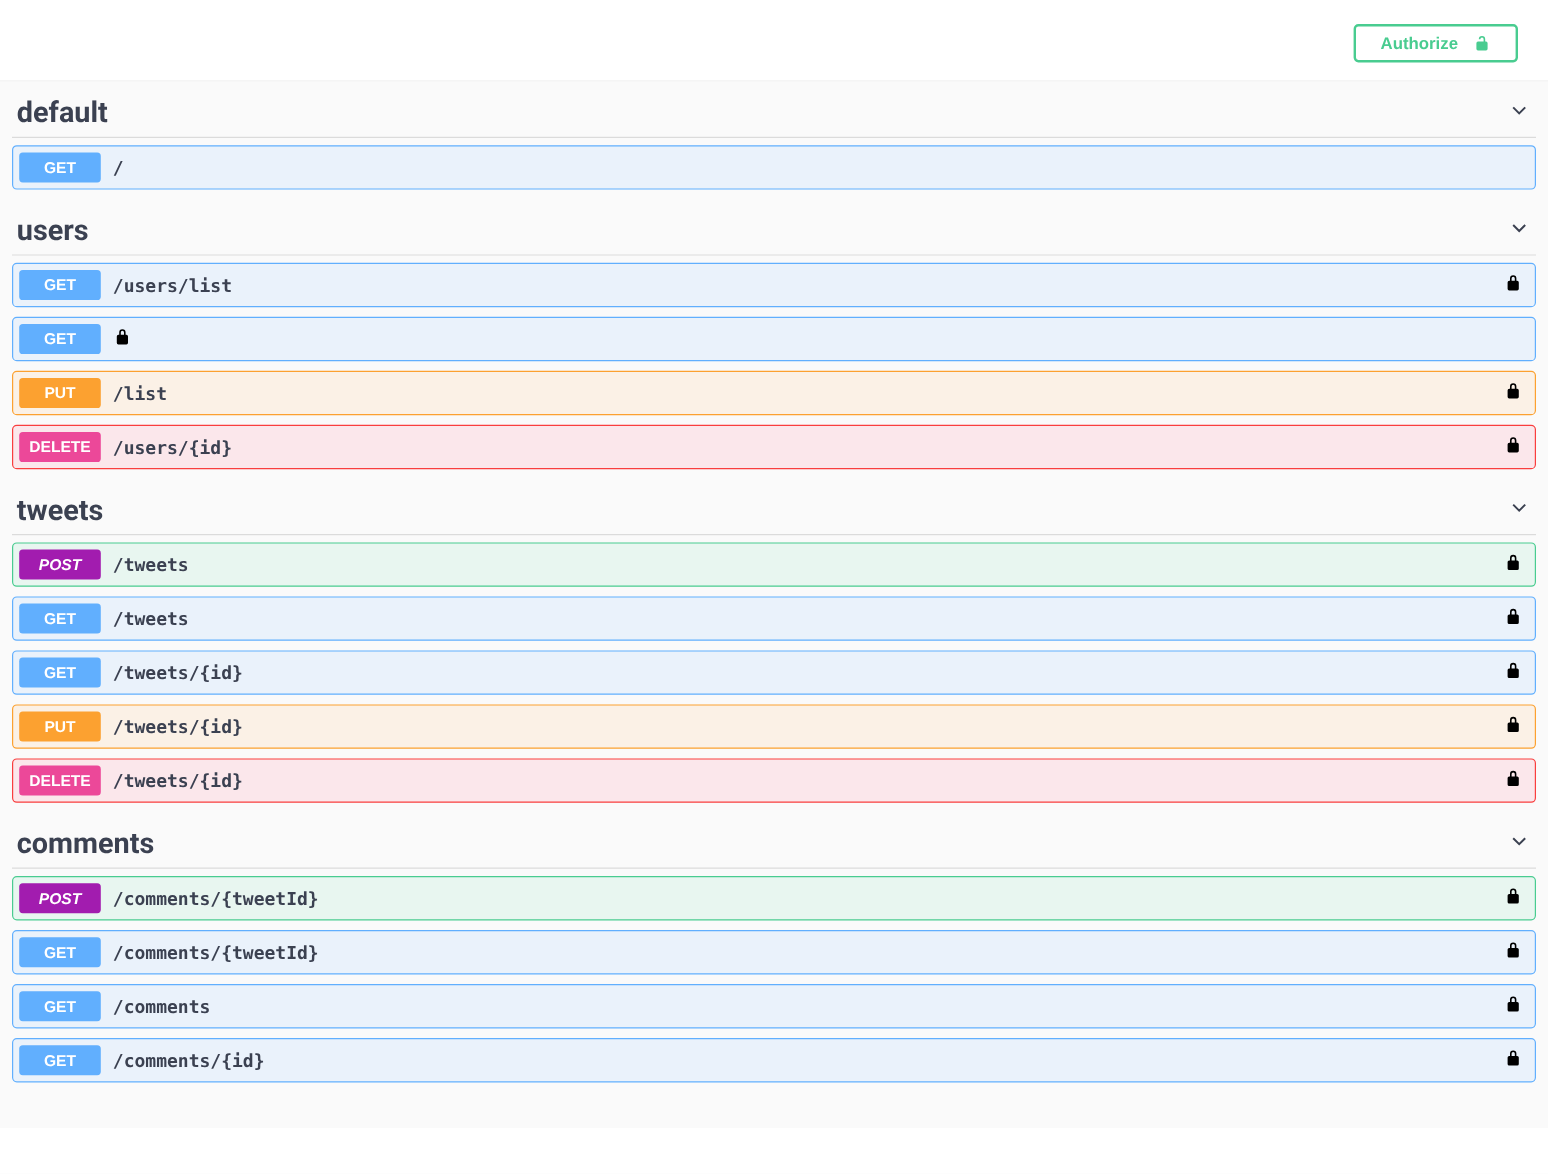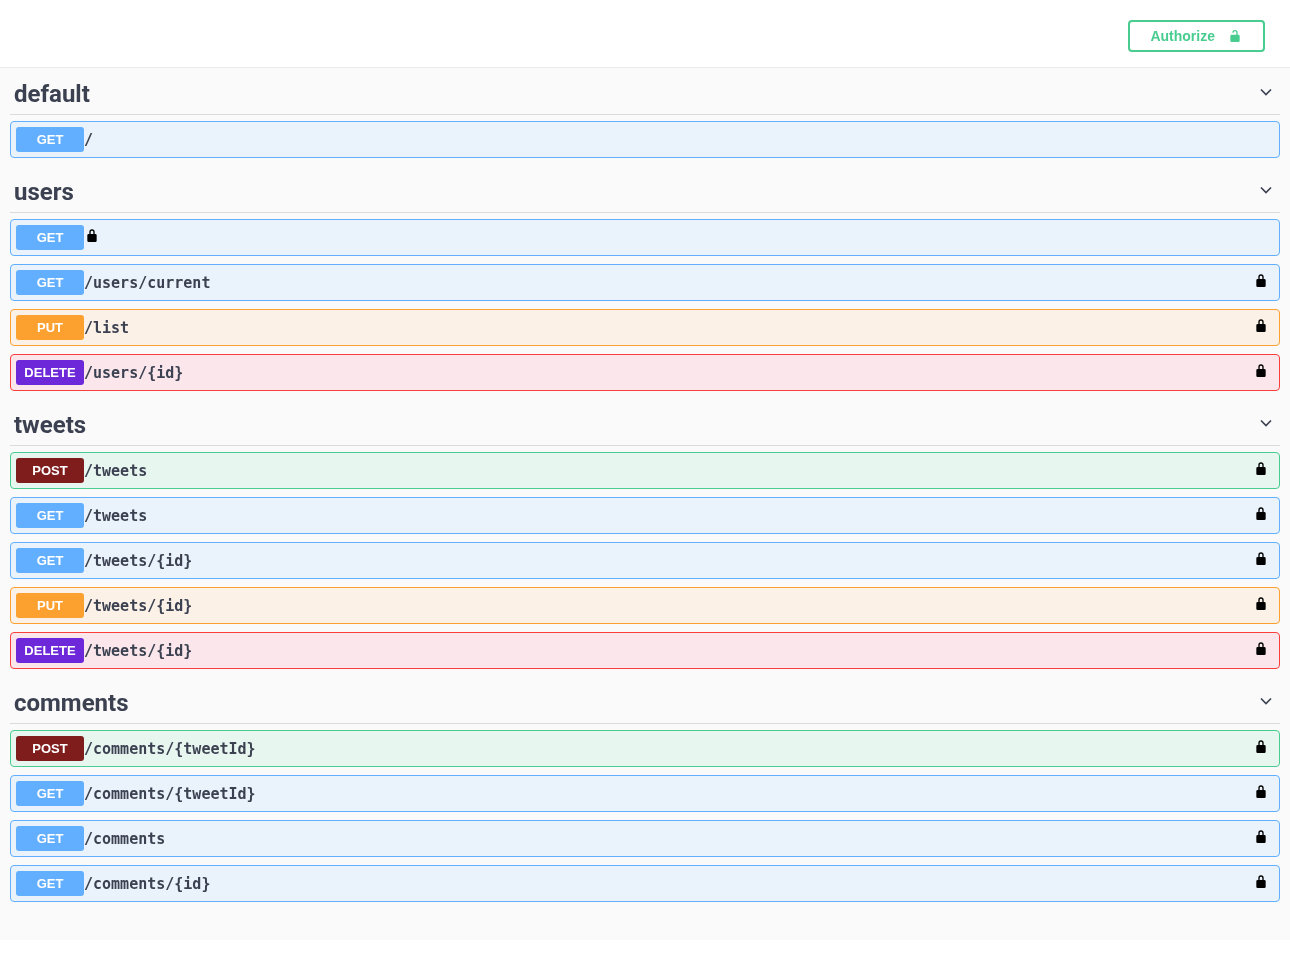--- a/index.html
+++ b/index.html
@@ -65,26 +65,27 @@
   .op-row.method-put    { background: #fbf1e6; border-color: #fca130; }
   .op-row.method-delete { background: #fbe7eb; border-color: #f93e3e; }
   .method-badge {
     min-width: 68px;
     text-align: center;
     color: #fff;
     font-weight: 700;
     font-size: 13px;
     padding: 5px 0;
     border-radius: 3px;
+    margin-right: 10px;
     font-family: -apple-system, sans-serif;
   }
   .method-get    .method-badge { background: #61affe; }
-  .method-post   .method-badge { background: #7f1d1d; }
+  .method-post   .method-badge { background: #a21caf; font-style: italic; }
   .method-put    .method-badge { background: #fca130; text-align: center; }
-  .method-delete .method-badge { background: #6d28d9; }
+  .method-delete .method-badge { background: #ec4899; }
   .op-path {
     font-family: ui-monospace, "SFMono-Regular", Consolas, monospace;
     font-weight: 600;
     font-size: 15px;
     color: #3b4151;
     flex: 1;
   }
   .lock {
     width: 16px; height: 16px;
     flex-shrink: 0;
@@ -114,27 +115,27 @@
       <span class="op-path">/</span>
     </div>
     <div class="section-header">
       <span class="section-title">users</span>
       <span><svg class="chevron" viewBox="0 0 24 24" fill="none" stroke="#3b4151" stroke-width="2">
           <polyline points="6 9 12 15 18 9"></polyline>
         </svg></span>
     </div>
     <div class="op-row method-get">
       <span class="method-badge">GET</span>
-      <span><svg class="lock" viewBox="0 0 24 24" fill="#000">
-          <path d="M12 2a4 4 0 0 0-4 4v3H7a2 2 0 0 0-2 2v8a2 2 0 0 0 2 2h10a2 2 0 0 0 2-2v-8a2 2 0 0 0-2-2h-1V6a4 4 0 0 0-4-4zm-2 4a2 2 0 1 1 4 0v3h-4V6z"></path>
-        </svg></span>
-    </div>
-    <div class="op-row method-get">
-      <span class="method-badge">GET</span>
-      <span class="op-path">/users/current</span>
+      <span class="op-path">/users/list</span>
+      <span><svg class="lock" viewBox="0 0 24 24" fill="#000">
+          <path d="M12 2a4 4 0 0 0-4 4v3H7a2 2 0 0 0-2 2v8a2 2 0 0 0 2 2h10a2 2 0 0 0 2-2v-8a2 2 0 0 0-2-2h-1V6a4 4 0 0 0-4-4zm-2 4a2 2 0 1 1 4 0v3h-4V6z"></path>
+        </svg></span>
+    </div>
+    <div class="op-row method-get">
+      <span class="method-badge">GET</span>
       <span><svg class="lock" viewBox="0 0 24 24" fill="#000">
           <path d="M12 2a4 4 0 0 0-4 4v3H7a2 2 0 0 0-2 2v8a2 2 0 0 0 2 2h10a2 2 0 0 0 2-2v-8a2 2 0 0 0-2-2h-1V6a4 4 0 0 0-4-4zm-2 4a2 2 0 1 1 4 0v3h-4V6z"></path>
         </svg></span>
     </div>
     <div class="op-row method-put">
       <span class="method-badge">PUT</span>
       <span class="op-path">/list</span>
       <span><svg class="lock" viewBox="0 0 24 24" fill="#000">
           <path d="M12 2a4 4 0 0 0-4 4v3H7a2 2 0 0 0-2 2v8a2 2 0 0 0 2 2h10a2 2 0 0 0 2-2v-8a2 2 0 0 0-2-2h-1V6a4 4 0 0 0-4-4zm-2 4a2 2 0 1 1 4 0v3h-4V6z"></path>
         </svg></span>

